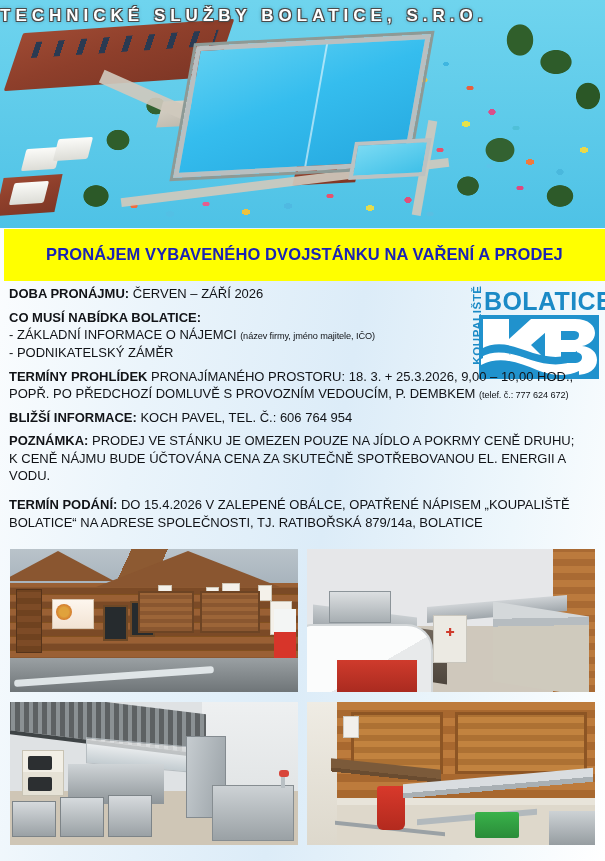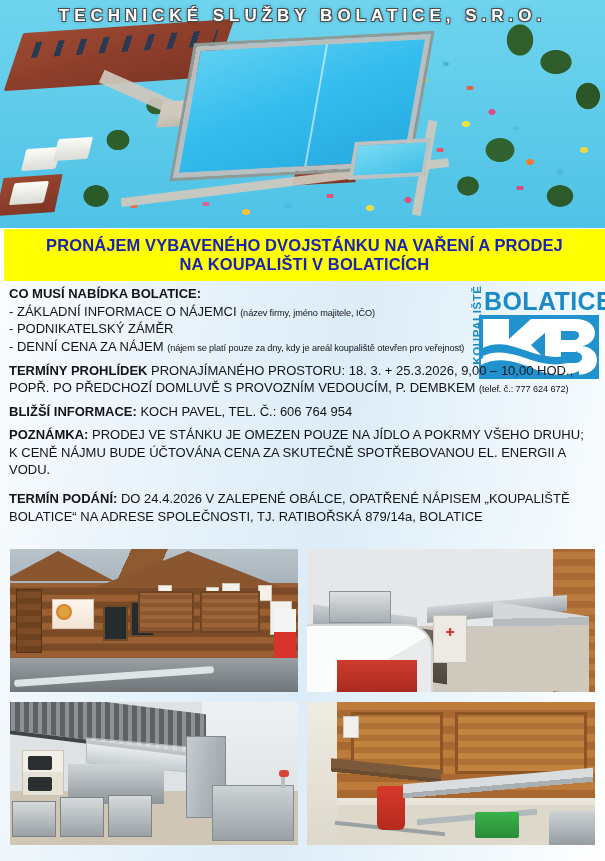--- a/index.html
+++ b/index.html
@@ -123,21 +123,21 @@
     transform: skewX(-18deg) rotate(-4deg);
     border-radius: 2px;
   }
   .t1 { left: 24px; top: 148px; }
   .t2 { left: 56px; top: 138px; }
   .t3 { left: 12px; top: 182px; }
 
   .hero-title {
     position: absolute;
     top: 6px; left: 0; right: 0;
-    text-align: center;
+    text-align: left;
     font-size: 17px;
     font-weight: bold;
     letter-spacing: 5px;
     color: #ffffff;
     text-shadow:
       -1px -1px 0 #4a4a4a, 1px -1px 0 #4a4a4a,
       -1px 1px 0 #4a4a4a, 1px 1px 0 #4a4a4a,
        0 0 4px rgba(0,0,0,.45);
     white-space: nowrap;
   }
@@ -486,86 +486,85 @@
     <div class="pool-kids"></div>
     <div class="tent t1"></div>
     <div class="tent t2"></div>
     <div class="tent t3"></div>
   </div>
   <div class="hero-title">TECHNICKÉ SLUŽBY BOLATICE, S.R.O.</div>
 </div>
 
 <div class="banner">
   <div>PRONÁJEM VYBAVENÉHO DVOJSTÁNKU NA VAŘENÍ A PRODEJ</div>
-  <div>NA KOUPALIŠTI V BOLATICÍCH</div>
 </div>
 
 <div class="logo">
   <div class="logo-vert">KOUPALIŠTĚ</div>
   <div class="logo-word">BOLATICE</div>
   <div class="logo-box">
     <svg width="120" height="64" viewBox="0 0 120 64" aria-hidden="true">
       <path d="M4 4 h26 v20 l22 -20 h30 l-30 26 30 30 h-32 l-20 -22 v22 h-26 z" fill="#ffffff"></path>
       <path d="M66 4 h30 c14 0 20 7 20 14 c0 7 -6 12 -13 13 c9 1 15 6 15 14 c0 9 -8 15 -22 15 h-30 z
                M82 16 v9 h12 c4 0 6 -2 6 -5 c0 -3 -2 -4 -6 -4 z
                M82 37 v11 h13 c5 0 8 -2 8 -6 c0 -3 -3 -5 -8 -5 z" fill="#ffffff"></path>
       <path d="M2 34 c18 -10 34 -2 52 4 c16 5 32 6 44 -2 v8 c-14 8 -30 6 -46 1 c-18 -6 -34 -12 -50 -3 z" fill="#2092cd"></path>
       <path d="M2 44 c20 -11 38 -3 56 4 c15 6 30 7 42 0 v7 c-14 8 -30 6 -46 0 c-18 -6 -34 -12 -52 -2 z" fill="#ffffff"></path>
       <path d="M2 50 c20 -10 38 -2 56 5 c15 6 30 7 42 1 v8 h-98 z" fill="#2092cd"></path>
     </svg>
   </div>
 </div>
 
 <div class="content">
 
+  <div class="row">
+    <span class="lead">DOBA PRONÁJMU:</span>
+    <span>ČERVEN – ZÁŘÍ 2026</span>
+  </div>
 
   <div class="row tight lead">CO MUSÍ NABÍDKA BOLATICE:</div>
 
   <div class="row list">
     <span>- ZÁKLADNÍ INFORMACE O NÁJEMCI</span>
     <span class="small">(název firmy, jméno majitele, IČO)</span>
   </div>
   <div class="row list">
     <span>- PODNIKATELSKÝ ZÁMĚR</span>
     <span class="small"></span>
   </div>
-  <div class="row list">
-    <span>- DENNÍ CENA ZA NÁJEM</span>
-    <span class="small">(nájem se platí pouze za dny, kdy je areál koupaliště otevřen pro veřejnost)</span>
-  </div>
 
   <div class="blk-gap"></div>
 
   <div class="row tight">
     <span class="lead">TERMÍNY PROHLÍDEK</span>
     <span>PRONAJÍMANÉHO PROSTORU: 18. 3. + 25.3.2026, 9,00 – 10,00 HOD.,</span>
   </div>
   <div class="row">
     <span>POPŘ. PO PŘEDCHOZÍ DOMLUVĚ S PROVOZNÍM VEDOUCÍM, P. DEMBKEM</span>
     <span class="small">(telef. č.: 777 624 672)</span>
   </div>
 
   <div class="row">
     <span class="lead">BLIŽŠÍ INFORMACE:</span>
     <span>KOCH PAVEL, TEL. Č.: 606 764 954</span>
   </div>
 
   <div class="row tight">
     <span class="lead">POZNÁMKA:</span>
-    <span>PRODEJ VE STÁNKU JE OMEZEN POUZE NA JÍDLO A POKRMY VŠEHO DRUHU;</span>
+    <span>PRODEJ VE STÁNKU JE OMEZEN POUZE NA JÍDLO A POKRMY CENĚ DRUHU;</span>
   </div>
   <div class="row">
     <span>K CENĚ NÁJMU BUDE ÚČTOVÁNA CENA ZA SKUTEČNĚ SPOTŘEBOVANOU EL. ENERGII A VODU.</span>
   </div>
 
   <div class="blk-gap"></div>
 
   <div class="row tight">
     <span class="lead">TERMÍN PODÁNÍ:</span>
-    <span>DO 24.4.2026 V ZALEPENÉ OBÁLCE, OPATŘENÉ NÁPISEM „KOUPALIŠTĚ</span>
+    <span>DO 15.4.2026 V ZALEPENÉ OBÁLCE, OPATŘENÉ NÁPISEM „KOUPALIŠTĚ</span>
   </div>
   <div class="row">
     <span>BOLATICE“ NA ADRESE SPOLEČNOSTI, TJ. RATIBOŘSKÁ 879/14a, BOLATICE</span>
   </div>
 
 </div>
 
 <div class="photos">
 
   <div class="prow">

